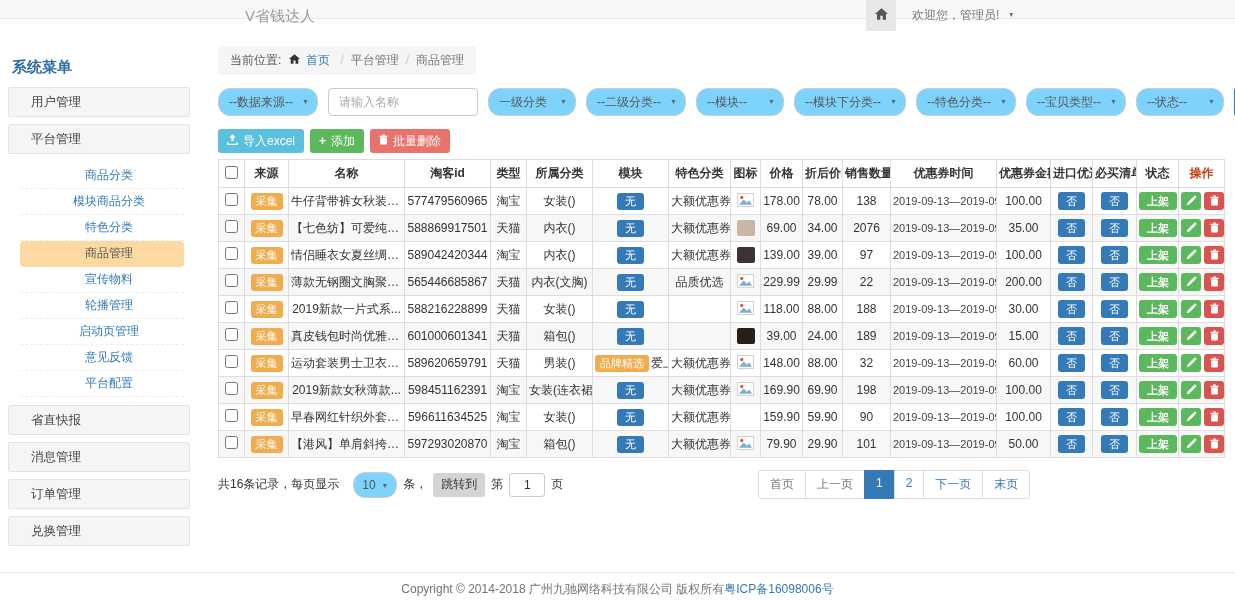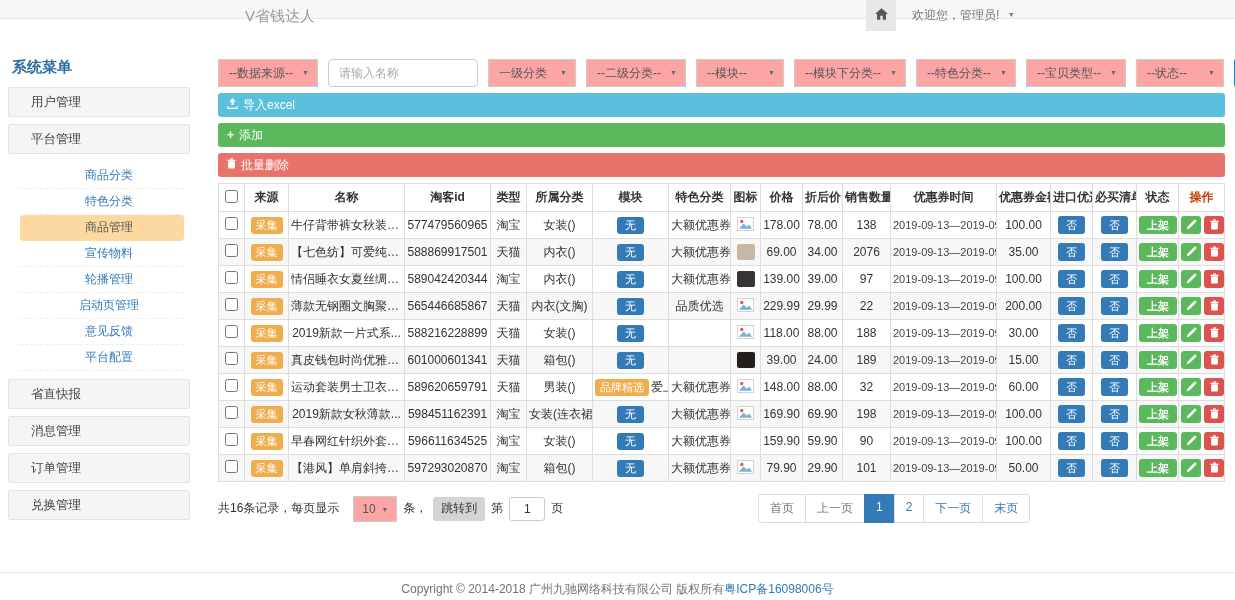--- a/index.html
+++ b/index.html
@@ -30,33 +30,33 @@
   .main { position:absolute; left:218px; top:46px; width:1007px; }
   .breadcrumb { display:inline-block; background:#f5f5f5; border-radius:4px; padding:6px 12px; color:#777; }
   .bc-prefix { color:#555; margin-right:4px; }
   .bc-home { color:#337ab7; cursor:pointer; margin-left:3px; }
   .bc-sep { color:#ccc; margin:0 7px; }
   .bc-item { color:#777; }
 
   
   .filterbar { display:flex; align-items:center; margin-top:12px; gap:10px; flex-wrap:nowrap; }
   #filter-controls { display:flex; align-items:center; gap:10px; }
-  .sel { position:relative; height:28px; line-height:26px; border:1px solid #ccc; border-radius:0;
-    background:#fca5a5; padding:0 24px 0 10px; color:#555; min-width:88px; cursor:pointer; white-space:nowrap; }
+  .sel { position:relative; height:28px; line-height:26px; border:1px solid #ccc; border-radius:12px;
+    background:#7dd3fc; padding:0 24px 0 10px; color:#555; min-width:88px; cursor:pointer; white-space:nowrap; }
   .sel-caret { position:absolute; right:8px; top:0; font-size:7px; color:#666; line-height:26px; }
   .txt { height:28px; width:150px; border:1px solid #ccc; border-radius:4px; padding:0 10px; color:#555; font-size:12px;
     font-family:"Liberation Sans","DejaVu Sans",sans-serif; }
   .txt::placeholder { color:#aaa; }
   .btn { display:inline-flex; align-items:center; gap:5px; height:30px; padding:0 12px; border:none;
     border-radius:4px; color:#fff; font-size:12.5px; cursor:pointer; font-family:inherit; }
   .btn-query { background:#337ab7; }
   .glyph { font-weight:bold; }
 
   
-  .toolbar { display:flex; justify-content:flex-start; gap:6px; margin-top:5px;flex-direction:column; }
+  .toolbar { display:flex; justify-content:flex-start; gap:6px; margin-top:12px; }
   .btn-sm { height:24px; padding:0 9px; font-size:12px; border-radius:3px; }
   .btn-import { background:#5bc0de; }
   .btn-add { background:#5cb85c; }
   .btn-del { background:#e8736c; }
 
   
   table { width:100%; border-collapse:collapse; table-layout:fixed; margin-top:6px; }
   th,td { border:1px solid #ddd; text-align:center; padding:3px 2px; overflow:hidden; white-space:nowrap; vertical-align:middle; }
   th { font-weight:bold; height:28px; font-size:12px; color:#333; background:#fff; }
   th.op-head { color:#c2410c; }
@@ -125,37 +125,48 @@
     </div>
   </div>
 
   <div class="sidebar">
     <div class="side-title">系统菜单</div>
     <div id="sidebar-groups">
         <div class="side-group">用户管理</div>
         <div class="side-group">平台管理</div>
         <div class="side-sub">
           <a class="side-item">商品分类</a>
+          <a class="side-item">模块商品分类</a>
           <a class="side-item">特色分类</a>
           <a class="side-item active">商品管理</a>
           <a class="side-item">宣传物料</a>
           <a class="side-item">轮播管理</a>
           <a class="side-item">启动页管理</a>
           <a class="side-item">意见反馈</a>
           <a class="side-item">平台配置</a>
         </div>
         <div class="side-group">省直快报</div>
         <div class="side-group">消息管理</div>
         <div class="side-group">订单管理</div>
         <div class="side-group">兑换管理</div>
       </div>
   </div>
 
   <div class="main">
 
+    <div class="breadcrumb">
+      <span class="bc-prefix">当前位置:</span>
+      <span>
+        <svg viewBox="0 0 16 14" width="11" height="10">
+            <path d="M8 0 L16 7 H13.5 V14 H9.5 V9 H6.5 V14 H2.5 V7 H0 Z" fill="#333"></path>
+          </svg>
+      </span>
+      <span class="bc-home">首页</span>
+      <span id="breadcrumb-items"><span class="bc-sep">/</span><span class="bc-item">平台管理</span><span class="bc-sep">/</span><span class="bc-item">商品管理</span></span>
+    </div>
 
     <div class="filterbar">
       <span id="filter-controls">
           <div class="sel"><span class="sel-val">--数据来源--</span><span class="sel-caret">▼</span></div>
           <input class="txt" placeholder="请输入名称" style="">
           <div class="sel"><span class="sel-val">一级分类</span><span class="sel-caret">▼</span></div>
           <div class="sel"><span class="sel-val">--二级分类--</span><span class="sel-caret">▼</span></div>
           <div class="sel"><span class="sel-val">--模块--</span><span class="sel-caret">▼</span></div>
           <div class="sel"><span class="sel-val">--模块下分类--</span><span class="sel-caret">▼</span></div>
           <div class="sel"><span class="sel-val">--特色分类--</span><span class="sel-caret">▼</span></div>

